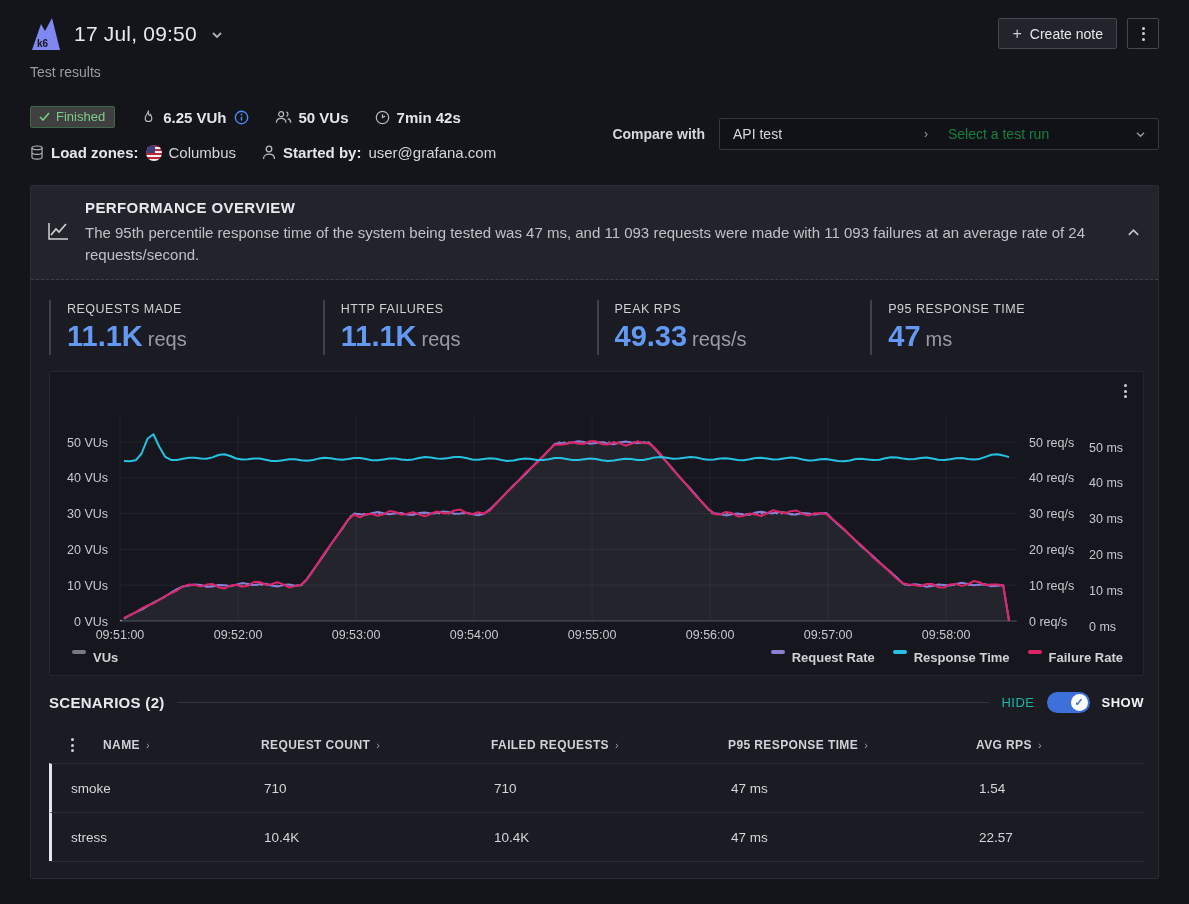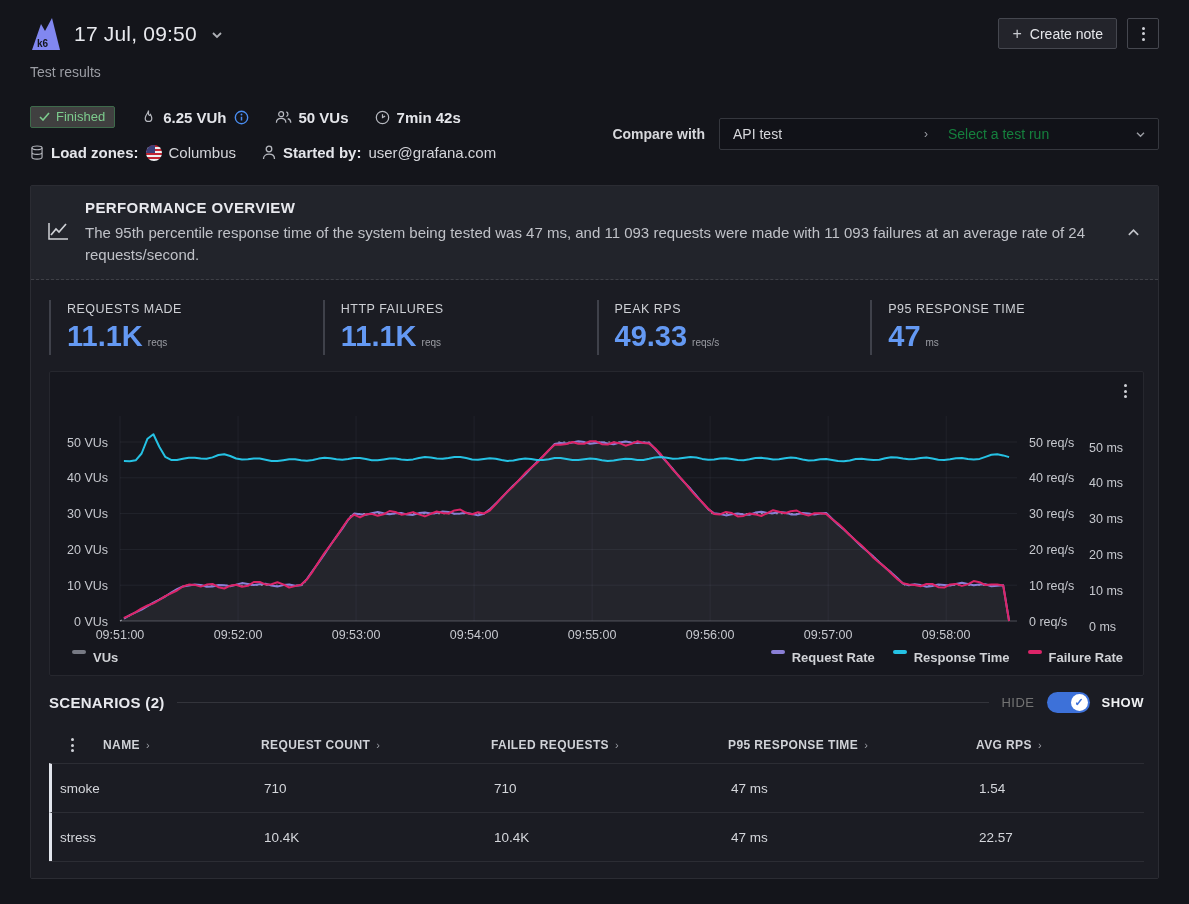--- a/index.html
+++ b/index.html
@@ -49,48 +49,48 @@
   .panel-desc { font-size:15px; color:#bfc1c7; line-height:22px; max-width:1005px; }
   .collapse { color:#c3c5cb; margin-top:24px; cursor:pointer; }
 
   .panel-bd { background:#1b1c23; padding:20px 14px 16px 18px; }
 
   
   .stats { display:grid; grid-template-columns:repeat(4,1fr); }
   .stat { border-left:2px solid #3f414a; padding:2px 0 4px 16px; }
   .stat-lbl { font-size:12.5px; color:#ced0d5; letter-spacing:.5px; margin-bottom:6px; }
   .stat-val { font-size:29px; font-weight:bold; color:#6499f3; line-height:1; display:inline; }
-  .stat-unit { font-size:10px; color:#9a9ca3; margin-left:5px; }
+  .stat-unit { font-size:20px; color:#9a9ca3; margin-left:5px; }
 
   
   .chart-panel { margin-top:16px; background:#16171e; border:1px solid #26272e; border-radius:2px; position:relative; padding-top:4px; }
   .chart-kebab { position:absolute; top:12px; right:16px; cursor:pointer; }
   .legend { display:flex; justify-content:space-between; align-items:center; padding:2px 20px 10px 22px; }
   .leg-group { display:flex; gap:18px; }
   .leg-item { display:flex; align-items:flex-start; gap:7px; font-size:13px; color:#d0d2d6; cursor:pointer;font-weight:bold; }
   .swatch { width:14px; height:4px; border-radius:2px; display:inline-block; }
 
   
   .scen-hd { display:flex; align-items:center; margin-top:16px; gap:12px; }
   .scen-title { font-size:15px; font-weight:bold; color:#e8e9ee; letter-spacing:.3px; white-space:nowrap; }
   .scen-line { flex:1; height:1px; background:#33343b; }
-  .hide-lbl { font-size:13px; color:#737373; letter-spacing:.5px; }
+  .hide-lbl { font-size:13px; color:#14b8a6; letter-spacing:.5px; }
   .show-lbl { font-size:13px; color:#f1f2f4; font-weight:bold; letter-spacing:.5px; }
   .toggle { width:43px; height:21px; border-radius:11px; background:#3d71d9; position:relative; cursor:pointer; flex:0 0 auto; }
   .toggle .knob { position:absolute; right:2px; top:2px; width:17px; height:17px; border-radius:50%; background:#fff; display:flex; align-items:center; justify-content:center; color:#3d71d9; font-size:11px; font-weight:bold; }
 
   
   .tbl { margin-top:14px; }
   .tbl-hd { display:grid; grid-template-columns:46px 158px 230px 237px 248px 1fr; align-items:center; height:36px; }
   .tbl-hd .hcell { font-size:12px; font-weight:bold; color:#d0d2d7; letter-spacing:.4px; padding-left:8px; display:flex; align-items:center; gap:6px; cursor:pointer; }
   .sort-c { color:#9b9da4; font-size:11px; font-weight:normal; }
   .tbl-hd .hkebab { display:flex; justify-content:center; cursor:pointer; }
   .tbl-row { display:grid; grid-template-columns:204px 230px 237px 248px 1fr; align-items:center; height:49px; border-top:1px solid #2c2d34; border-left:3px solid #e2e5ec; font-size:13.5px; color:#d4d6db; }
   .tbl-row .cell { padding-left:8px; }
-  .tbl-row .name-cell { padding-left:8px; }
+  .tbl-row .name-cell { padding-left:19px; }
   .tbl-end { border-top:1px solid #2c2d34; height:1px; }
 
   svg text { font-family:"Liberation Sans",sans-serif; }
 </style>
 </head>
 <body>
 
 <div class="page">
 
   <div class="hdr">

